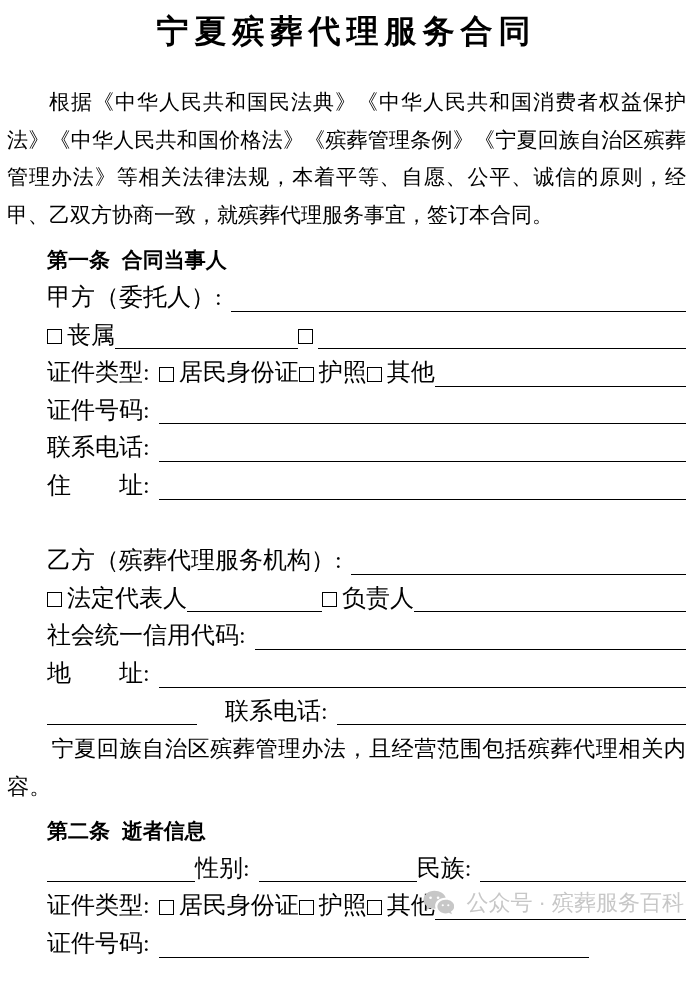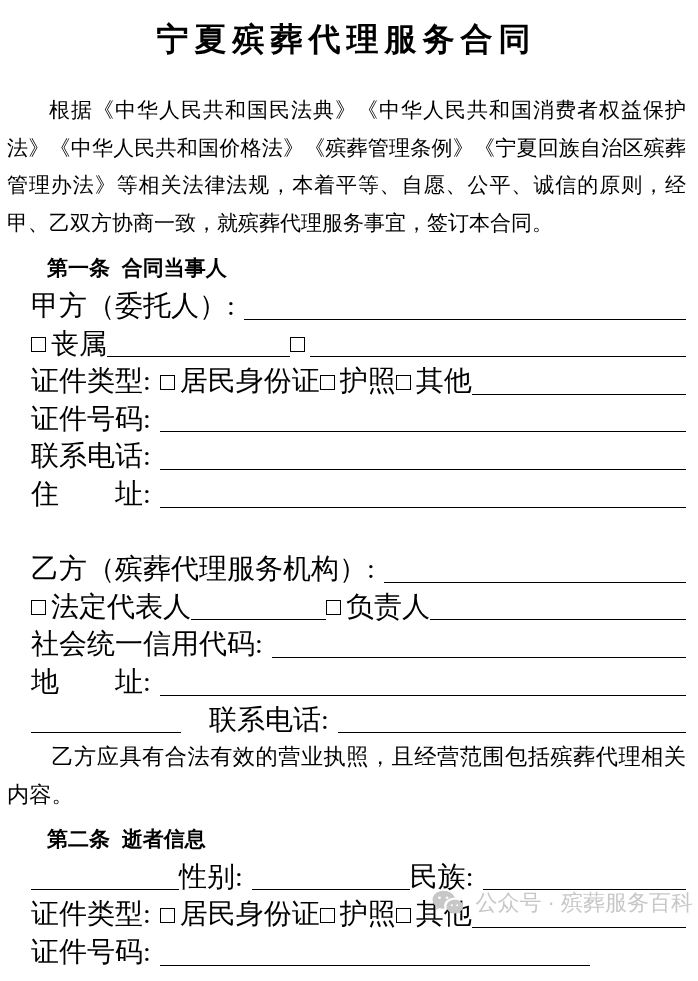--- a/index.html
+++ b/index.html
@@ -12,21 +12,21 @@
     width:698px; height:981px;
     background:var(--bg);
     color:var(--text);
     position:relative;
     margin:0 auto;
     font-family:"Liberation Serif","DejaVu Serif",serif;
     overflow:hidden;
   }
   .content {
     position:absolute; inset:0;
-    padding:16px 12px 0 7px;
+    padding:8px 12px 0 7px;
     box-sizing:border-box;
   }
   .doc-title {
     margin:2px 0 0;
     font-size:32px;
     font-weight:bold;
     letter-spacing:6px;
     text-align:center;
     white-space:nowrap;
   }
@@ -50,22 +50,22 @@
     margin:7px 0 0 40px;
     font-family:"Liberation Sans","DejaVu Sans",sans-serif;
     font-weight:bold;
     font-size:21px;
     line-height:37.6px;
     white-space:pre;
   }
   .frow {
     display:flex;
     height:37.6px;
-    margin-left:24px;
-    font-size:28px;
+    margin-left:40px;
+    font-size:24px;
     align-items:flex-end;
   }
   .lbl { flex:0 0 auto; line-height:37.6px; white-space:pre; }
   .pad { padding-right:9px; }
   .blank {
     flex:0 0 auto;
     border-bottom:1.6px solid var(--text);
     margin-bottom:5px;
     align-self:stretch;
   }
@@ -85,21 +85,21 @@
     flex:0 0 auto;
     width:13px; height:13px;
     border:1.6px solid var(--text);
     align-self:flex-end;
     margin:0 5px 10px 0;
     background:transparent;
   }
   .spacer { height:37.6px; }
   .wm {
     position:absolute;
-    right:5px; bottom:13px;
+    right:14px; bottom:13px;
     display:flex;
     align-items:center;
     gap:7px;
     color:var(--wm);
     font-family:"Liberation Sans","DejaVu Sans",sans-serif;
     font-size:22px;
     white-space:pre;
   }
   .wm svg { display:block; }
 </style>
@@ -179,21 +179,21 @@
       <span class="lbl pad">地　　址:</span>
       <span class="blank grow"></span>
     </div>
 
     <div class="frow">
       <span class="blank w150"></span>
       <span class="lbl pad ml28">联系电话:</span>
       <span class="blank grow"></span>
     </div>
 
-    <p class="note">乙方应具有合法有效的营业执照，且经营范围包括殡葬代理相关内容。</p>
+    <p class="note">宁夏回族自治区殡葬管理办法，且经营范围包括殡葬代理相关内容。</p>
 
     <div class="sect-heading">第二条  逝者信息</div>
 
     <div class="frow">
       <span class="blank w148"></span>
       <span class="lbl pad">性别:</span>
       <span class="blank w158"></span>
       <span class="lbl pad">民族:</span>
       <span class="blank grow"></span>
     </div>

